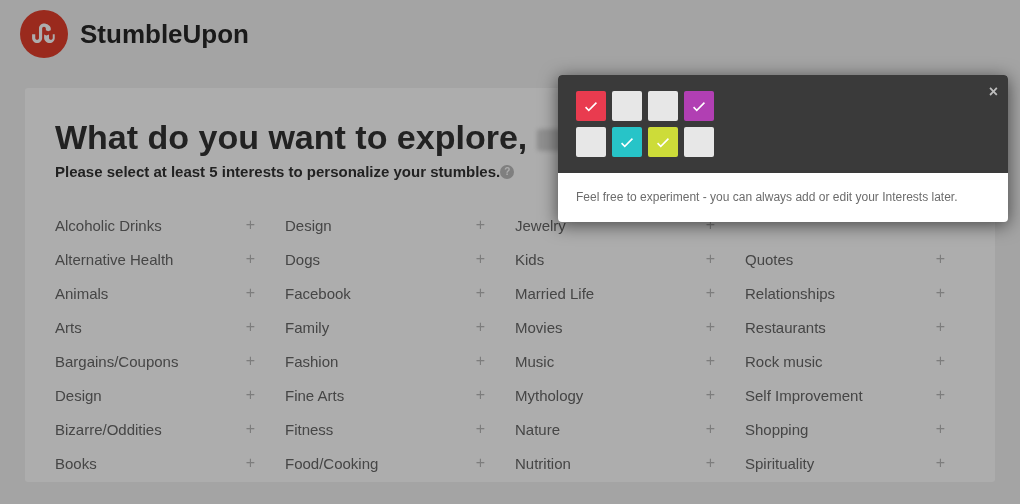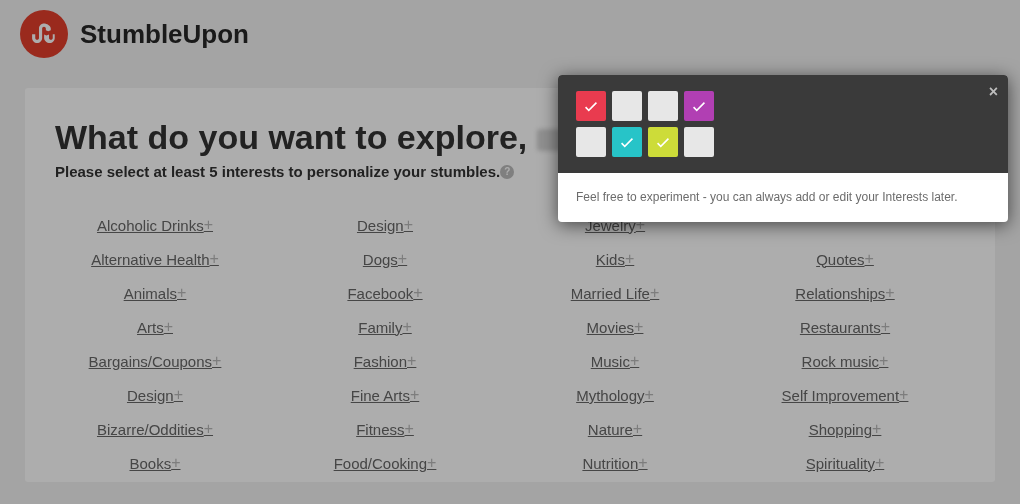--- a/index.html
+++ b/index.html
@@ -73,26 +73,25 @@
   .interests {
     margin-top: 36px;
     display: grid;
     grid-template-columns: repeat(4, 1fr);
     column-gap: 10px;
     row-gap: 16px;
   }
   .interest {
     display: flex;
     align-items: center;
-    justify-content: center;
+    justify-content: space-between;
     font-size: 15px;
     color: #676767;
     padding-right: 20px;
     cursor: pointer;
-    text-decoration: underline;
   }
   .plus {
     color: #b8b8b8;
     font-size: 16px;
     font-weight: 300;
   }
   .overlay {
     position: absolute;
     inset: 0;
     background: rgba(0,0,0,0.32);

